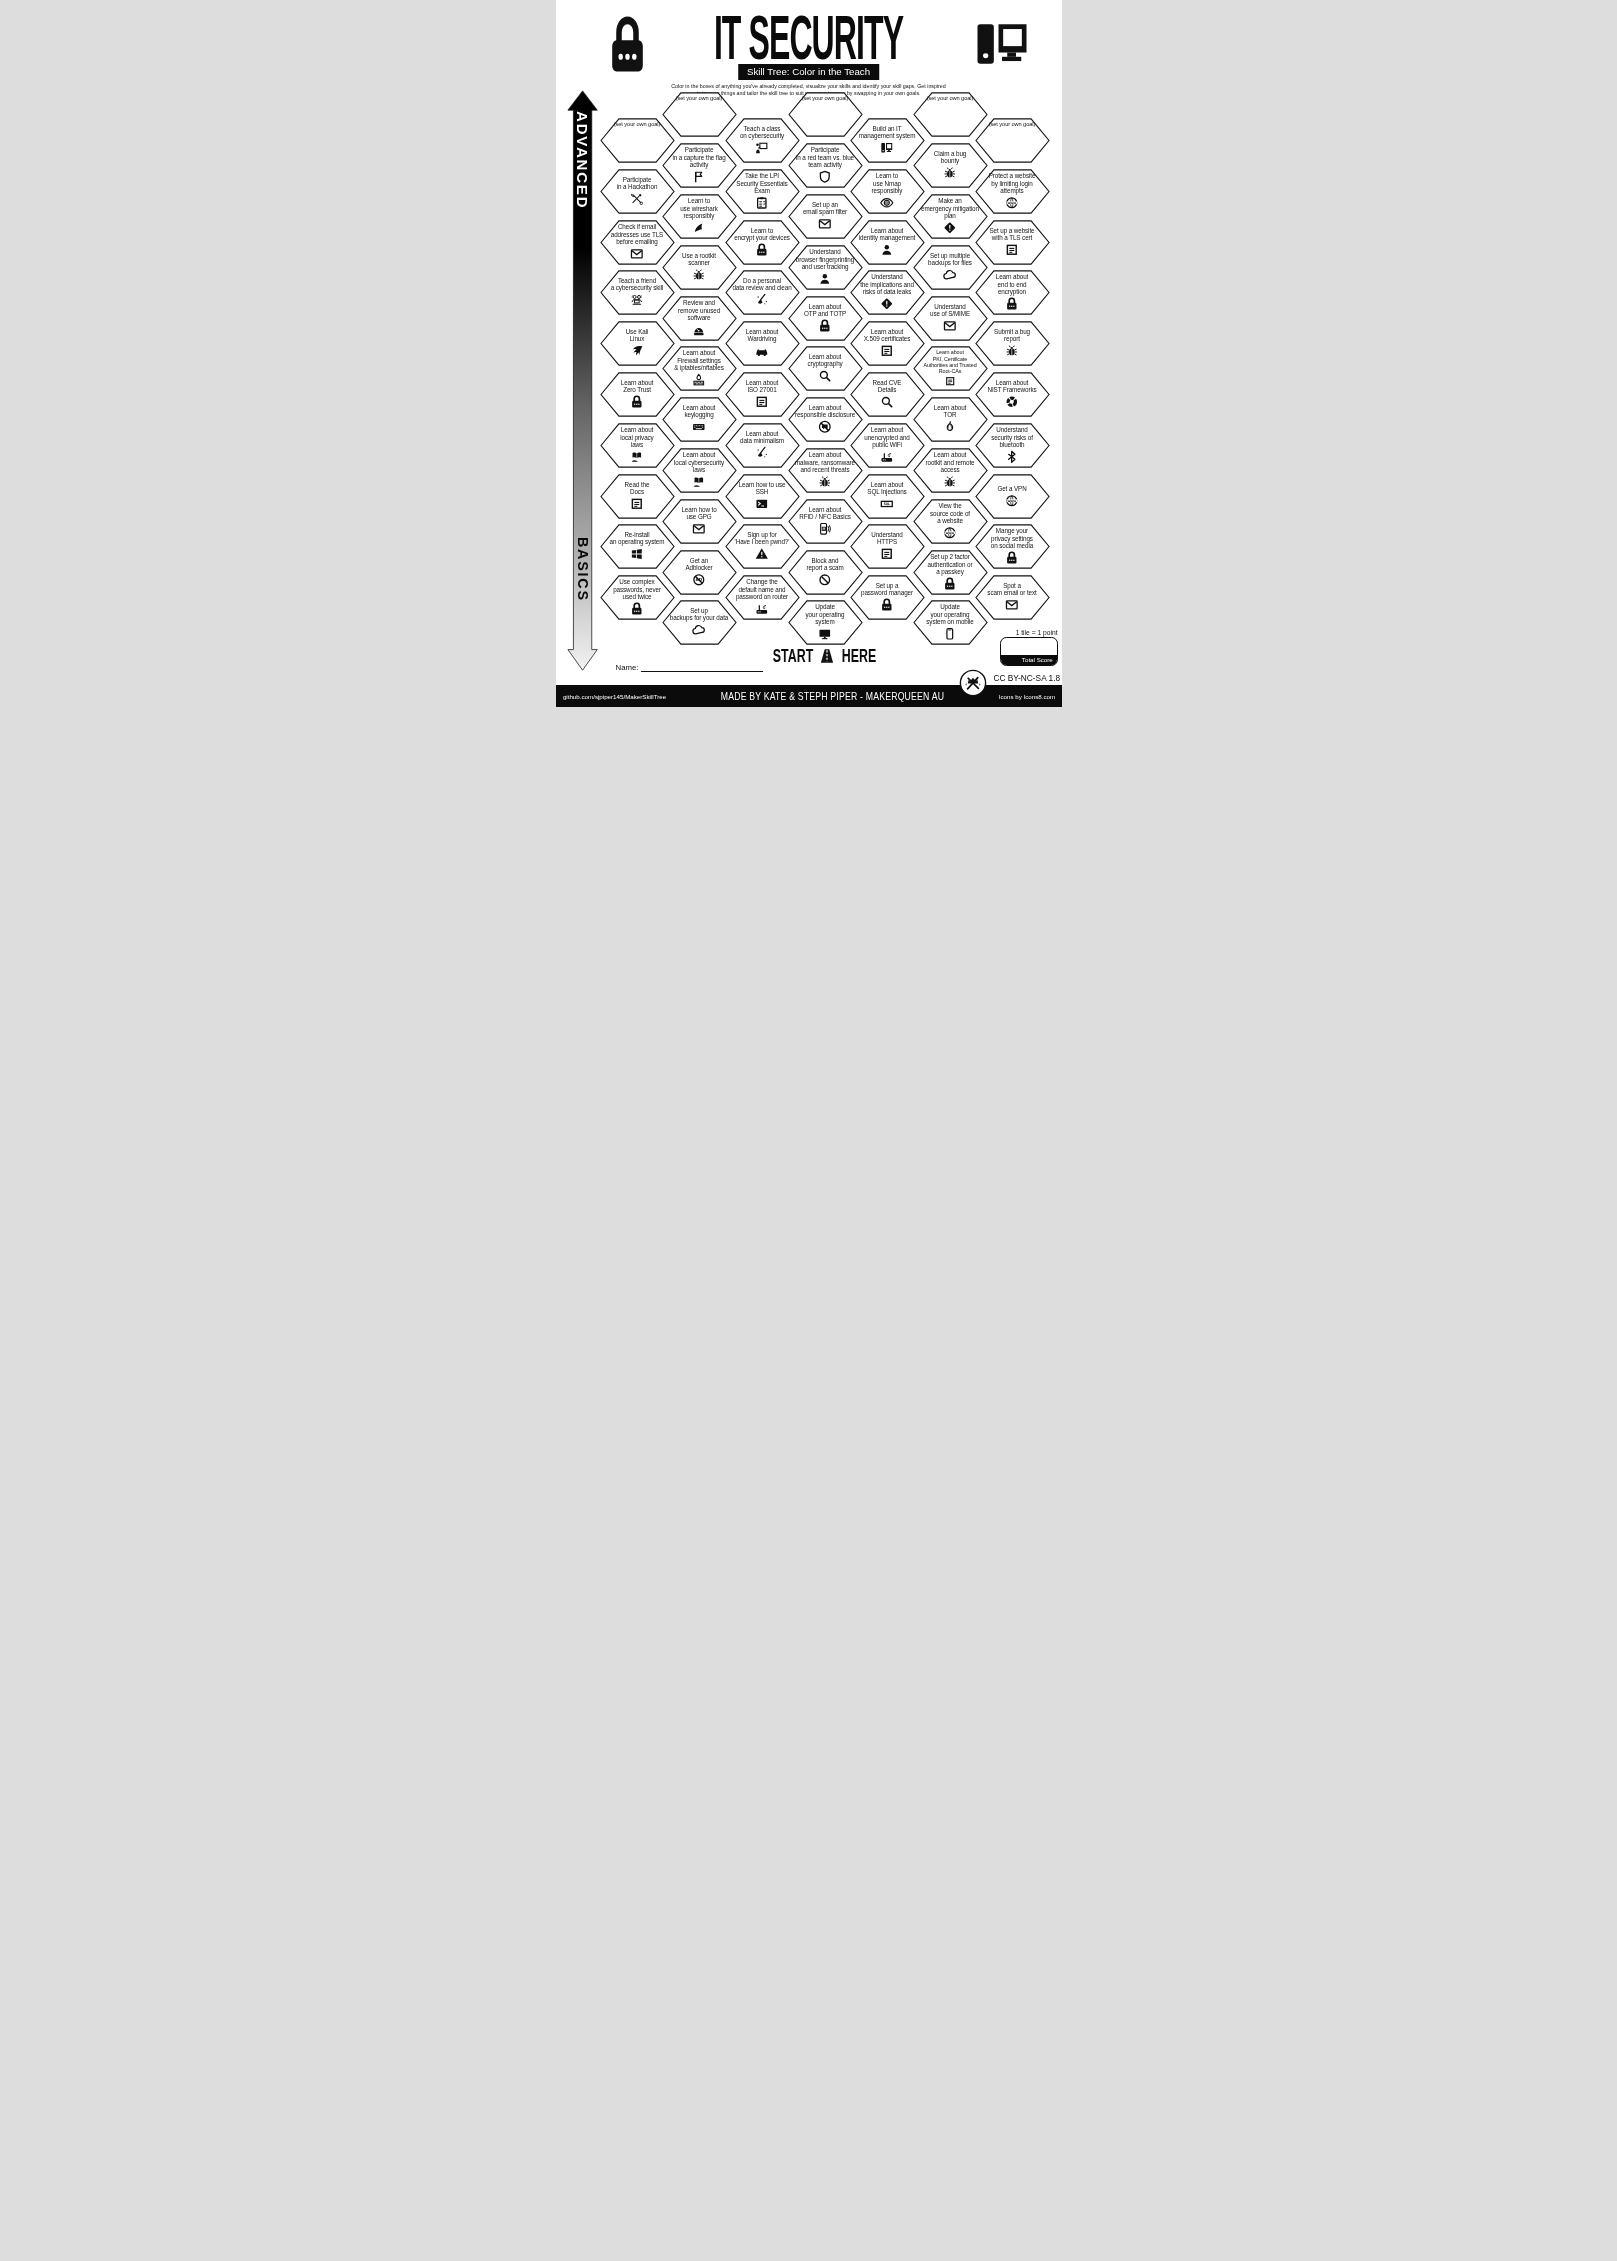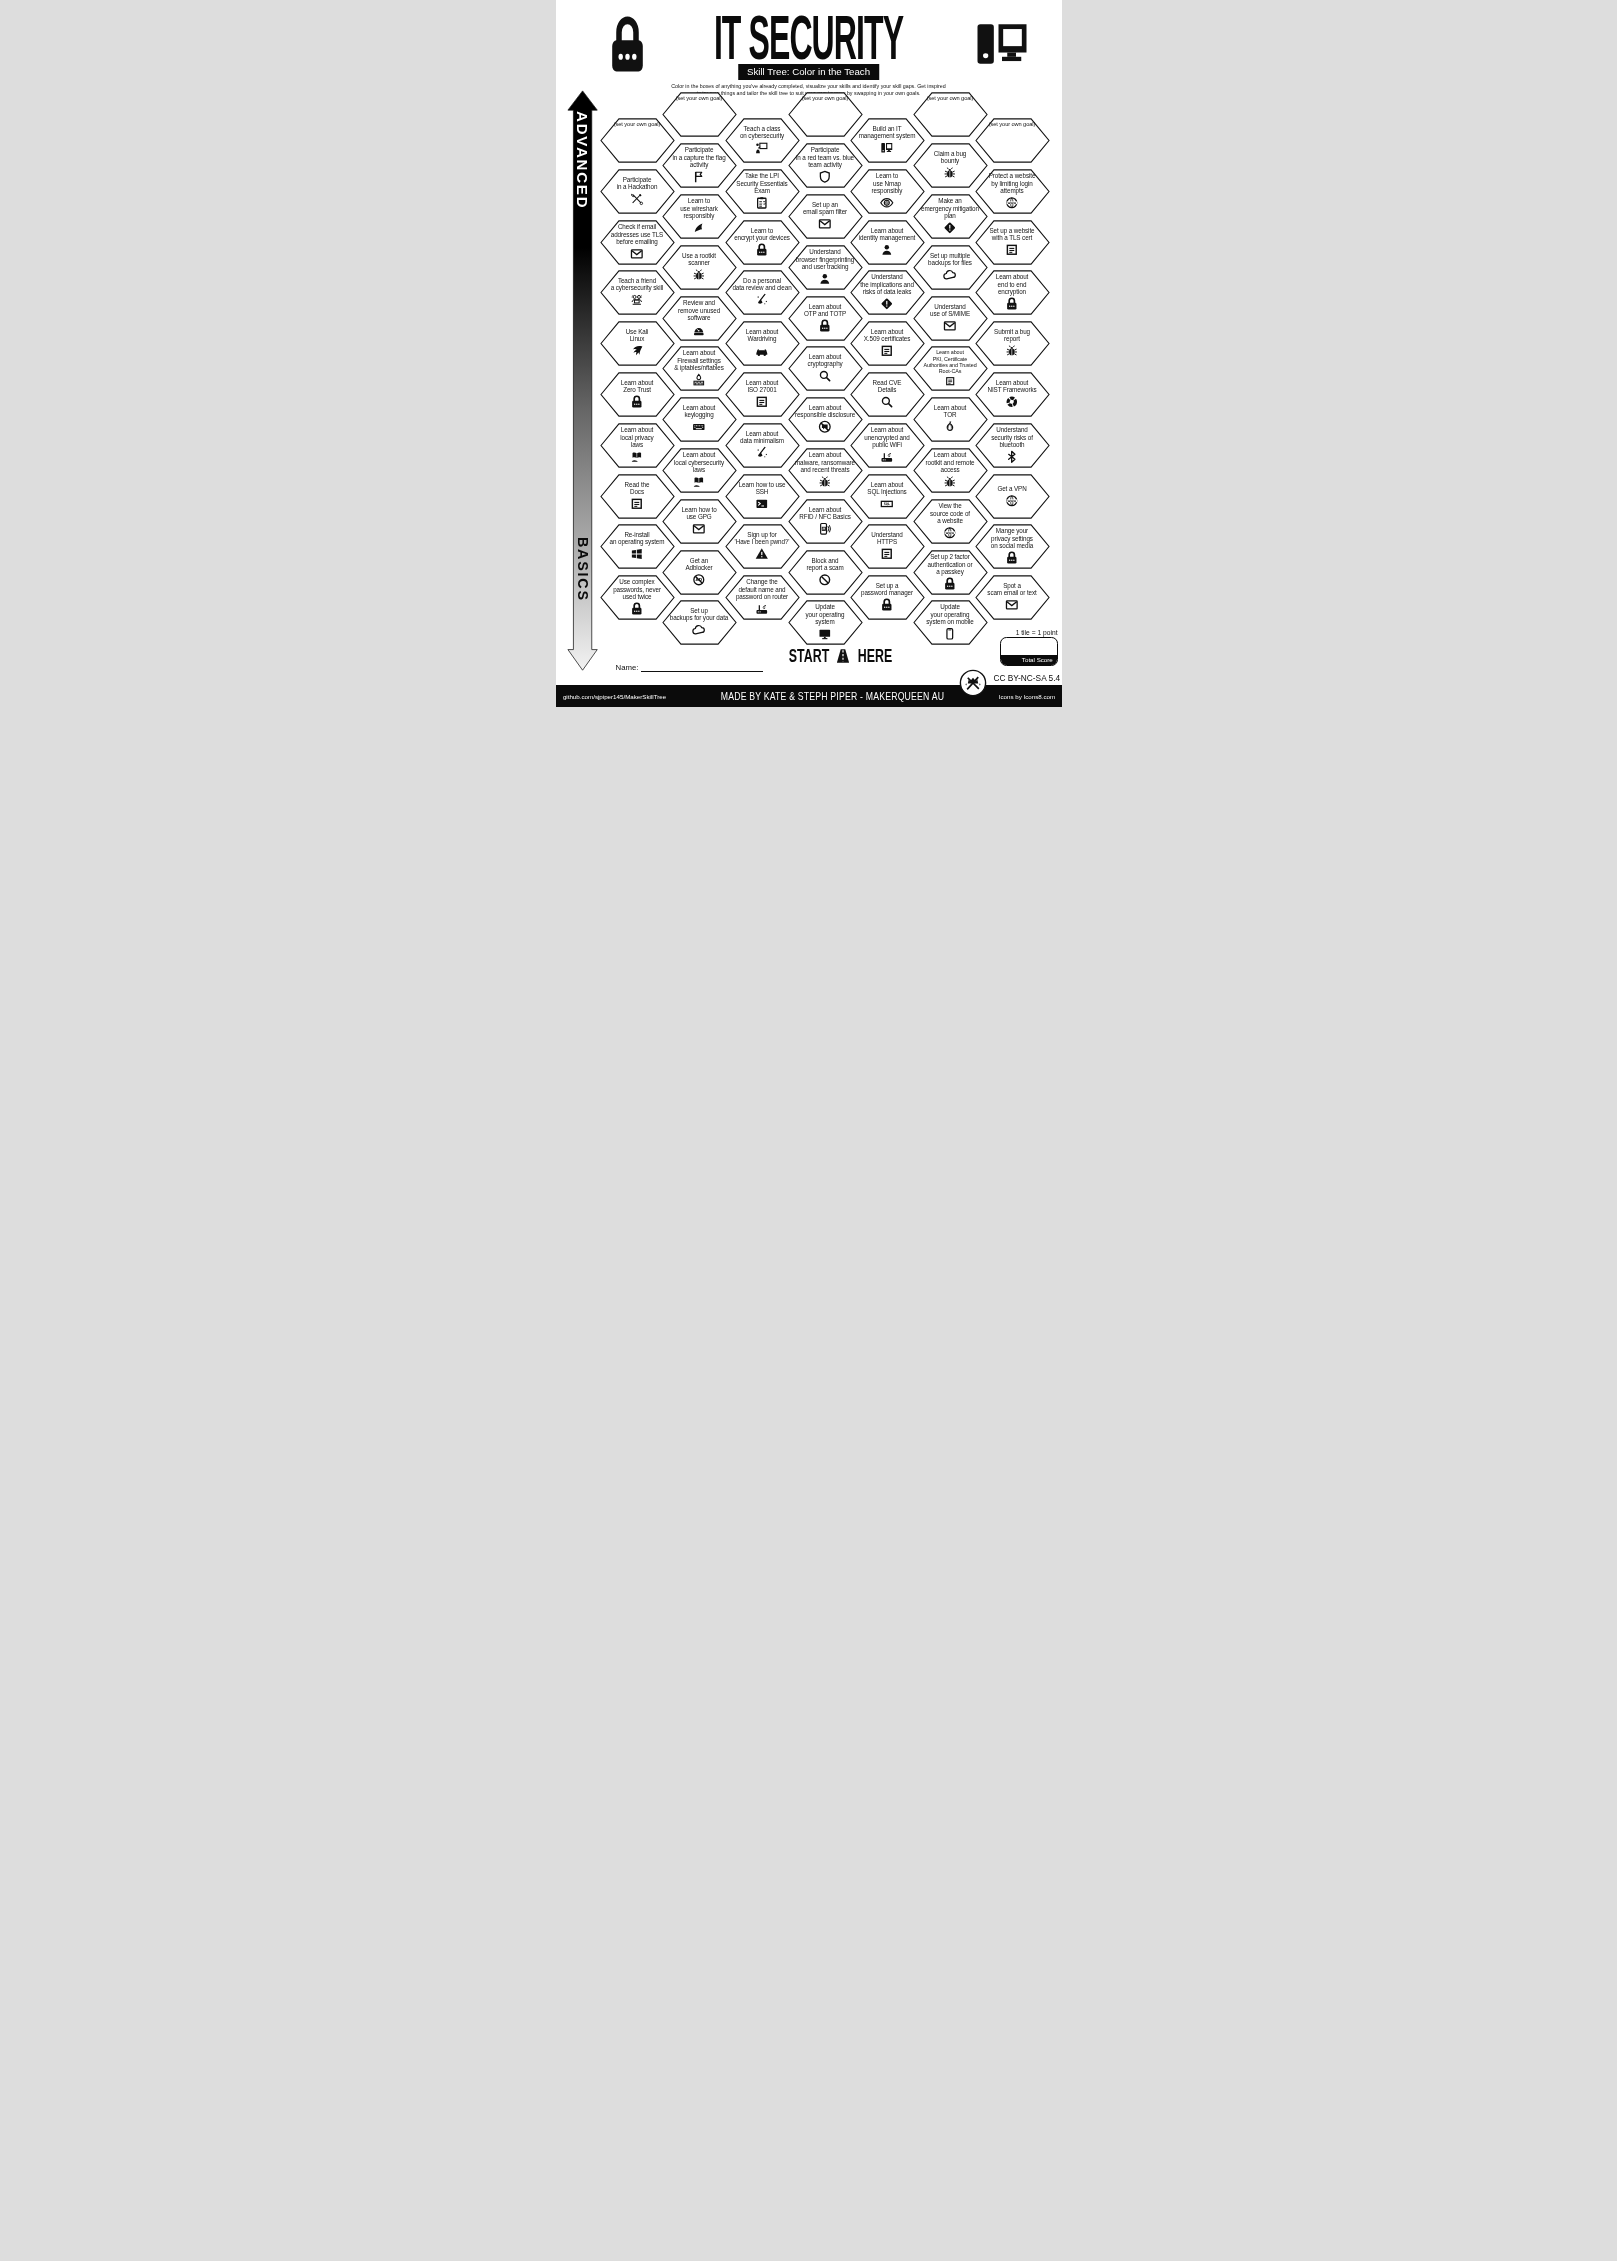--- a/index.html
+++ b/index.html
@@ -35,21 +35,21 @@
                align-items:center; justify-content:center; gap:0.9px; text-align:center; }
   .hex-label { font-size:6.3px; line-height:1.16; white-space:pre-line; color:#151515; letter-spacing:-0.1px; }
   .hex-ic { width:15.6px; height:15.6px; flex:0 0 auto; }
   .hex.sm .hex-label { font-size:5.4px; }
   .hex.sm .hex-ic { width:12.4px; height:12.4px; }
   .hex.goal .hex-inner { justify-content:flex-start; padding-top:3.2px; }
   .hex.goal .hex-label { font-size:5.7px; }
 
   
   .start-row { position:absolute; top:646px; left:269px; transform:translateX(-50%);
-               display:flex; align-items:center; gap:4.6px;margin-left:16px; }
+               display:flex; align-items:center; gap:4.6px; }
   .start-word { font-size:12.4px; font-weight:bold; letter-spacing:0; transform:scaleY(1.5); color:#0b0b0b; }
   #road-ic { width:19.3px; height:20px; }
   .name-row { position:absolute; left:50px; top:663px; font-size:7.8px; color:#111; display:flex; align-items:flex-end;padding-left:10px; }
   .name-line { display:inline-block; width:122px; border-bottom:1.1px solid #111; height:7.4px; margin-left:2.8px; }
   .tile-note { position:absolute; left:444px; top:629px; width:58px; text-align:right; font-size:6.7px; color:#111; }
   .score-box { position:absolute; left:444px; top:637px; width:58px; height:28.5px;
                border:1.4px solid #0b0b0b; border-radius:6.4px; background:#fff; overflow:hidden; }
   .score-bar { position:absolute; left:0; right:0; bottom:0; height:9.2px; background:#0b0b0b;
                color:#fff; font-size:6.2px; display:flex; align-items:center; justify-content:flex-end; padding-right:3.7px; }
   .license { position:absolute; left:438px; top:673px; font-size:8.3px; color:#0b0b0b; white-space:nowrap; }
@@ -1213,20 +1213,20 @@
   </div>
 
   <div class="tile-note">1 tile = 1 point</div>
   <div class="score-box">
     <div class="score-bar">Total Score</div>
   </div>
 
   <svg id="logo-ic" viewBox="0 0 24 24">
       <use href="#i-logo-icon"></use>
     </svg>
-  <div class="license">CC BY-NC-SA 5.4</div>
+  <div class="license">CC BY-NC-SA 1.8</div>
   <div class="footer">
     <span class="f-left">github.com/sjpiper145/MakerSkillTree</span>
     <span class="f-center">MADE BY KATE &amp; STEPH PIPER  -  MAKERQUEEN AU</span>
     <span class="f-right">Icons by Icons8.com</span>
   </div>
 </div>
 
 
 </body></html>

